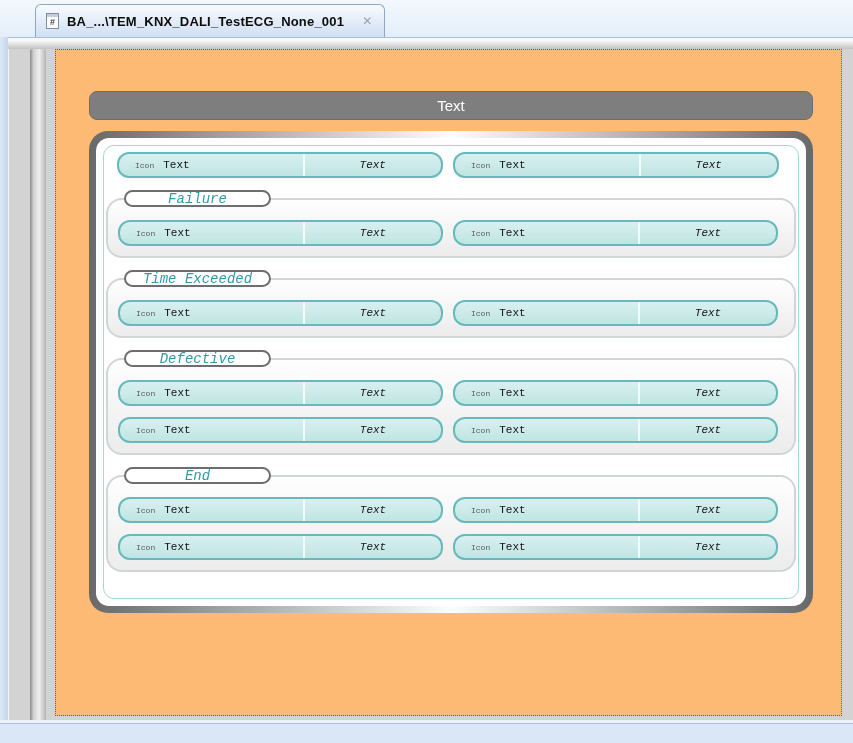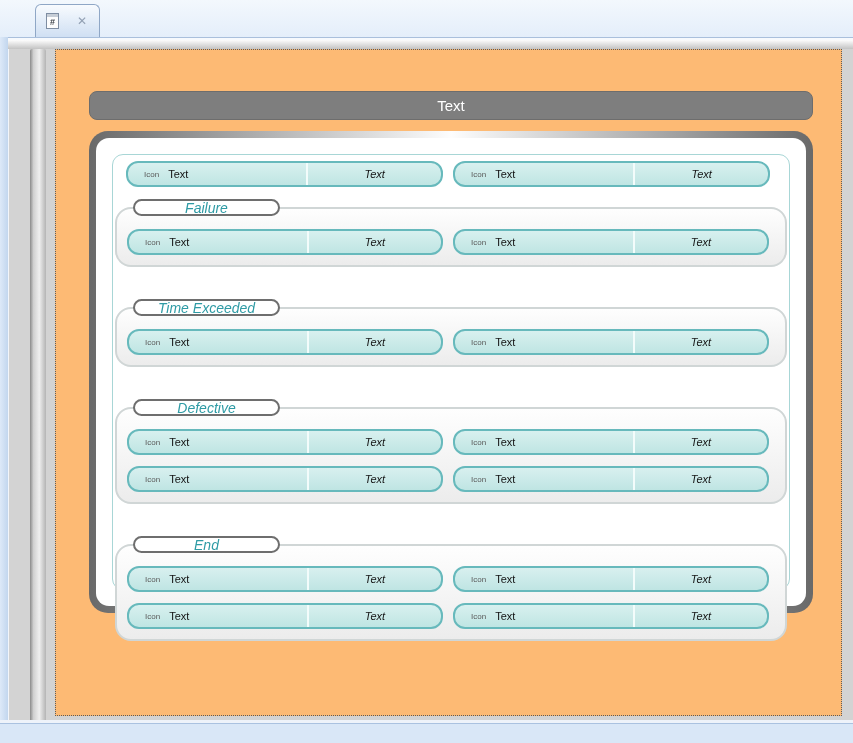--- a/index.html
+++ b/index.html
@@ -43,59 +43,60 @@
     background:#fdba74;border:1px dotted #5d5d5d;box-sizing:border-box;}
 
   .header-bar{position:absolute;left:33px;top:41px;width:724px;height:29px;box-sizing:border-box;
     background:#7e7e7e;border:1px solid #6d6d6d;border-radius:8px;
     display:flex;align-items:center;justify-content:center;
     color:#ffffff;font-size:15px;}
 
   .main-frame{position:absolute;left:33px;top:81px;width:724px;height:482px;box-sizing:border-box;
     border-radius:19px;padding:7px;
     background:linear-gradient(90deg,#696969 0%,#fdfdfd 50%,#696969 100%);}
-  .main-inner{height:100%;box-sizing:border-box;background:#ffffff;border-radius:13px;padding:16px;}
+  .main-inner{height:100%;box-sizing:border-box;background:#ffffff;border-radius:13px;padding:7px;font-family:Liberation Mono, monospace;}
   .teal-area{height:100%;box-sizing:border-box;border:1px solid #a8d6d6;border-radius:11px;
     padding:3px 2px 8px 2px;display:flex;flex-direction:column;}
 
   
   .pill-row{display:flex;gap:10px;}
   .row-top{margin:3px 17px 0 11px;}
   .pill{flex:1;height:26px;box-sizing:border-box;display:flex;align-items:stretch;overflow:hidden;
     background:linear-gradient(#d8f0ef,#bfe5e3);border:2px solid #67b9bc;border-radius:12px;}
   .pill-left{flex:0 0 57%;display:flex;align-items:center;gap:9px;padding-left:16px;box-sizing:border-box;}
   .pill-icon{font-size:8px;color:#5a5a5a;}
   .pill-name{font-size:11px;color:#141414;}
   .pill-divider{width:2px;background:#f3fcfb;}
   .pill-right{flex:1;display:flex;align-items:center;justify-content:center;
     font-size:11px;font-style:italic;color:#141414;}
 
   
   .group{margin-top:12px;}
-  .group.mt{margin-top:32px;}
+  .group.mt{margin-top:12px;}
   .group-label{position:relative;z-index:2;margin-left:18px;width:147px;height:17px;box-sizing:border-box;
     background:#ffffff;border:2px solid #6e6e6e;border-radius:10px;
     display:flex;align-items:center;justify-content:center;
     font-size:14px;font-style:italic;color:#2f9ba5;}
   .group-box{position:relative;z-index:1;margin-top:-9px;box-sizing:border-box;
     border:2px solid #d0d6d6;border-radius:16px;
     background:linear-gradient(#fefefe,#ececec);
     padding:20px 16px 10px 10px;display:flex;flex-direction:column;gap:11px;}
 </style>
 </head>
 <body>
 
 <div class="screen">
 
   <div class="tabstrip"></div>
   <div class="strip-edge"></div>
   <div class="tab">
     <span class="doc-icon">
         <span class="doc-hash">#</span>
       </span>
+    <span class="tab-title">BA_...\TEM_KNX_DALI_TestECG_None_001</span>
     <span class="tab-close">✕</span>
   </div>
 
   <div class="doc-area"></div>
   <div class="top-band"></div>
   <div class="left-bar"></div>
   <div class="frame-left"></div>
   <div class="frame-bottom-line"></div>
   <div class="frame-bottom"></div>
 

